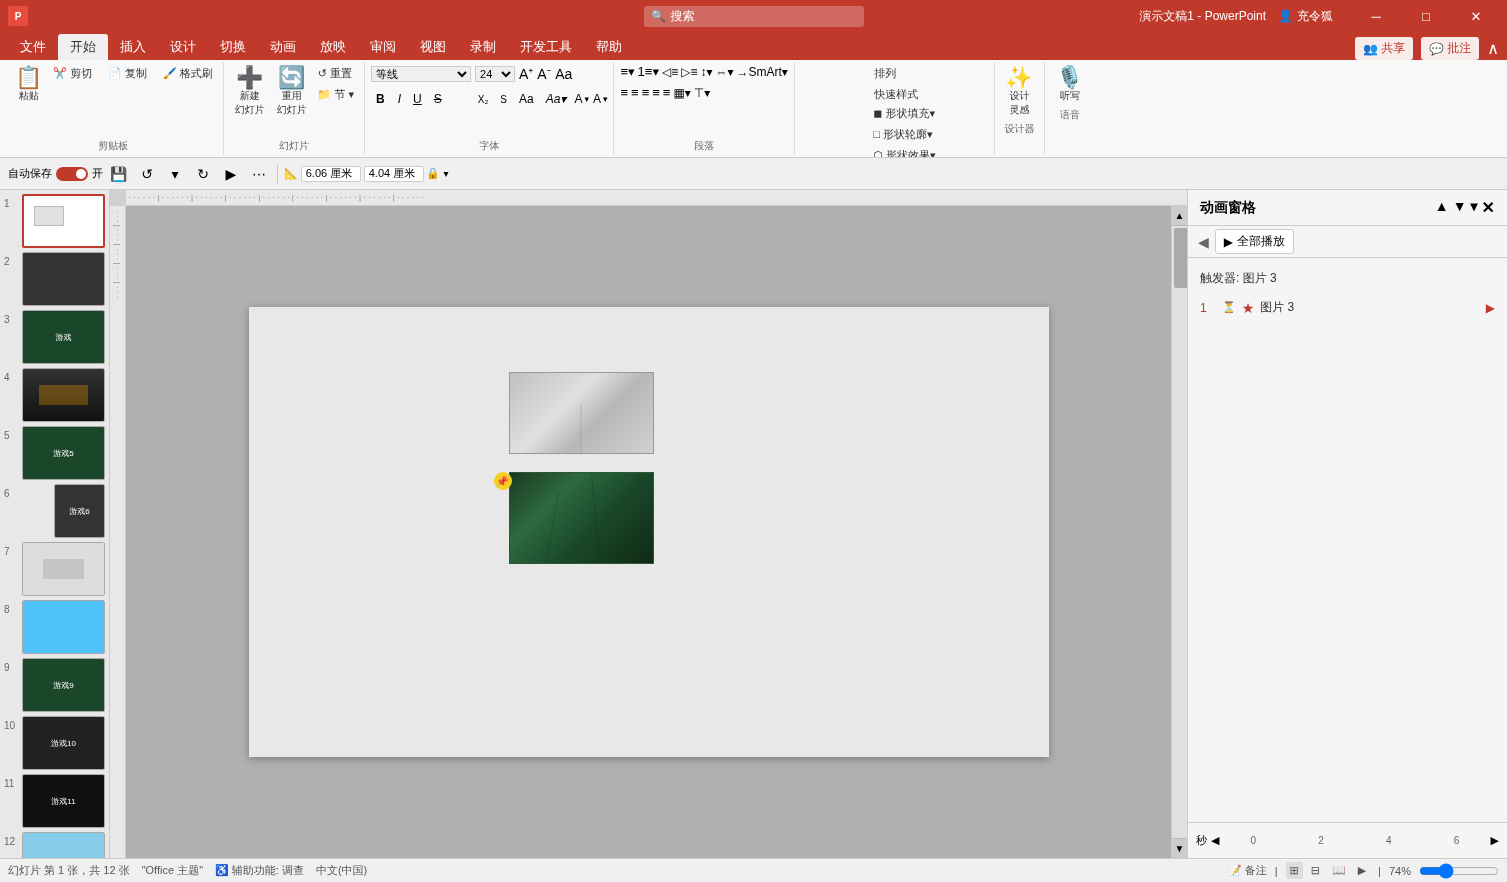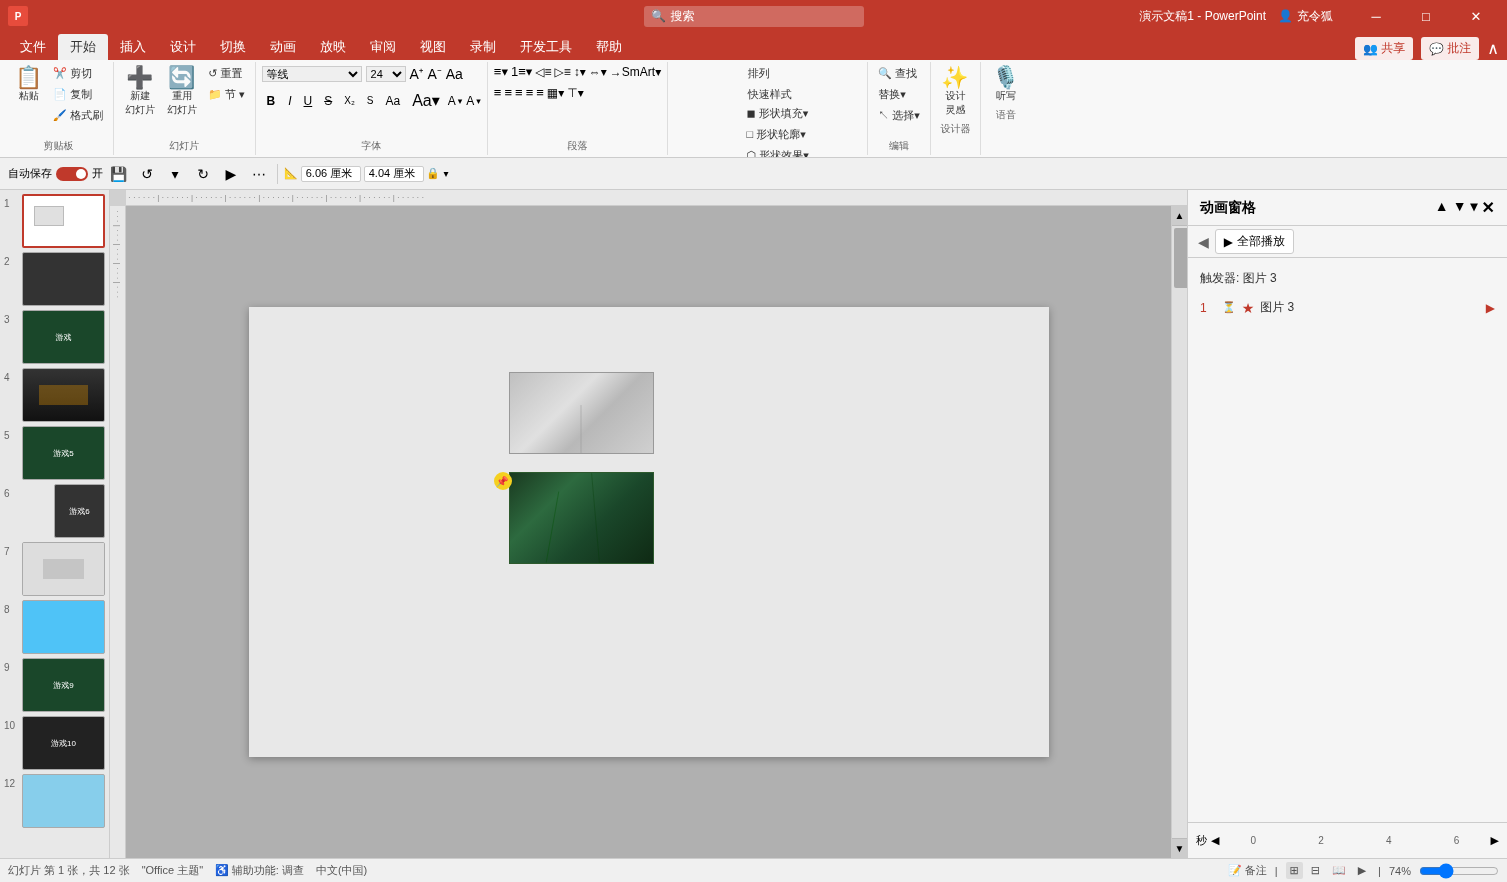--- a/index.html
+++ b/index.html
@@ -490,21 +490,21 @@
 </div>
 
 <div id="ribbon">
 
   <div class="ribbon-group">
     <div class="ribbon-group-content">
       <div class="r-btn">
         <span class="icon">📋</span>
         <span>粘贴</span>
       </div>
-      <div style="display:flex;flex-direction:column;gap:2px;">
+      <div style="display:flex;flex-direction:row;gap:8px;">
         <div class="r-btn-sm">✂️ 剪切</div>
         <div class="r-btn-sm">📄 复制</div>
         <div class="r-btn-sm">🖌️ 格式刷</div>
       </div>
     </div>
     <div class="ribbon-group-label">剪贴板</div>
   </div>
 
   <div class="ribbon-group">
     <div class="ribbon-group-content">
@@ -533,24 +533,24 @@
         <select style="width:40px;font-size:11px;border:1px solid #ccc;"><option>24</option></select>
         <span style="cursor:pointer;font-size:14px;">A⁺</span>
         <span style="cursor:pointer;font-size:14px;">A⁻</span>
         <span style="cursor:pointer;font-size:14px;">Aa</span>
       </div>
       <div style="display:flex;gap:4px;align-items:center;margin-top:4px;">
         <span style="font-weight:bold;cursor:pointer;padding:2px 4px;border:1px solid transparent;">B</span>
         <span style="font-style:italic;cursor:pointer;padding:2px 4px;">I</span>
         <span style="text-decoration:underline;cursor:pointer;padding:2px 4px;">U</span>
         <span style="text-decoration:line-through;cursor:pointer;padding:2px 4px;">S</span>
-        <span style="cursor:pointer;padding:2px 4px;font-size:10px;">X₂</span>
+        <span style="cursor:pointer;padding:2px 4px;font-size:10px;margin-left:24px;">X₂</span>
         <span style="cursor:pointer;padding:2px 4px;font-size:10px;">S</span>
         <span style="cursor:pointer;padding:2px 4px;">Aa</span>
-        <span style="cursor:pointer;padding:2px 4px;font-size:16px;">Aa▾</span>
+        <span style="cursor:pointer;padding:2px 4px;font-size:12px;font-style:italic;">Aa▾</span>
         <div style="display:flex;align-items:center;gap:2px;cursor:pointer;">
           <span>A</span>
           <span style="font-size:9px;">▾</span>
         </div>
         <div style="display:flex;align-items:center;gap:2px;cursor:pointer;">
           <span>A</span>
           <span style="font-size:9px;">▾</span>
         </div>
       </div>
     </div>
@@ -595,30 +595,20 @@
       <div class="r-btn-sm">快速样式</div>
     </div>
     <div style="display:flex;flex-direction:column;gap:2px;margin-left:20px;">
       <div class="r-btn-sm">◼ 形状填充▾</div>
       <div class="r-btn-sm">□ 形状轮廓▾</div>
       <div class="r-btn-sm">⬡ 形状效果▾</div>
     </div>
 
   </div>
 
-  <div class="ribbon-group">
-    <div class="ribbon-group-content">
-      <div style="display:flex;flex-direction:column;gap:2px;">
-        <div class="r-btn-sm">🔍 查找</div>
-        <div class="r-btn-sm">替换▾</div>
-        <div class="r-btn-sm">↖ 选择▾</div>
-      </div>
-    </div>
-    <div class="ribbon-group-label">编辑</div>
-  </div>
 
   <div class="ribbon-group">
     <div class="r-btn">
       <span class="icon">✨</span>
       <span>设计</span>
       <span>灵感</span>
     </div>
     <div class="ribbon-group-label">设计器</div>
   </div>
 
@@ -716,20 +706,26 @@
     <div class="slide-thumb">
       <span class="slide-num">9</span>
       <div class="slide-img slide-img-9">
         <span style="color:white;font-size:8px;">游戏9</span>
       </div>
     </div>
     <div class="slide-thumb">
       <span class="slide-num">10</span>
       <div class="slide-img slide-img-10">
         <span style="color:white;font-size:8px;">游戏10</span>
+      </div>
+    </div>
+    <div class="slide-thumb">
+      <span class="slide-num">11</span>
+      <div class="slide-img slide-img-11">
+        <span style="color:white;font-size:8px;">游戏11</span>
       </div>
     </div>
     <div class="slide-thumb">
       <span class="slide-num">12</span>
       <div class="slide-img slide-img-12"></div>
     </div>
   </div>
 
   <div id="canvas-area">
 

